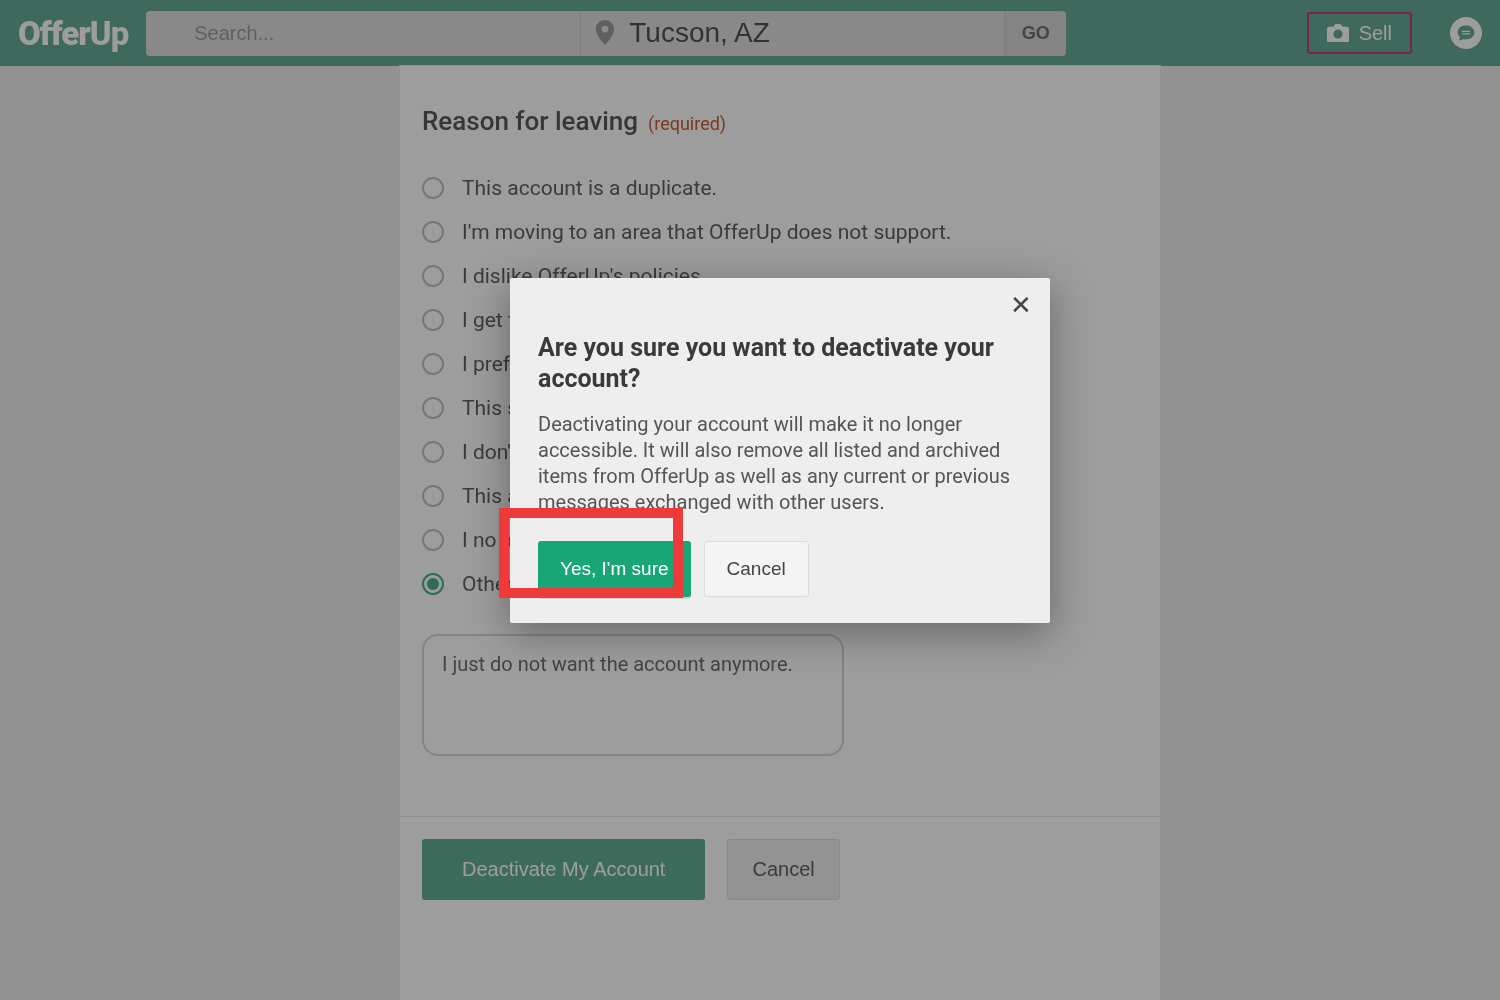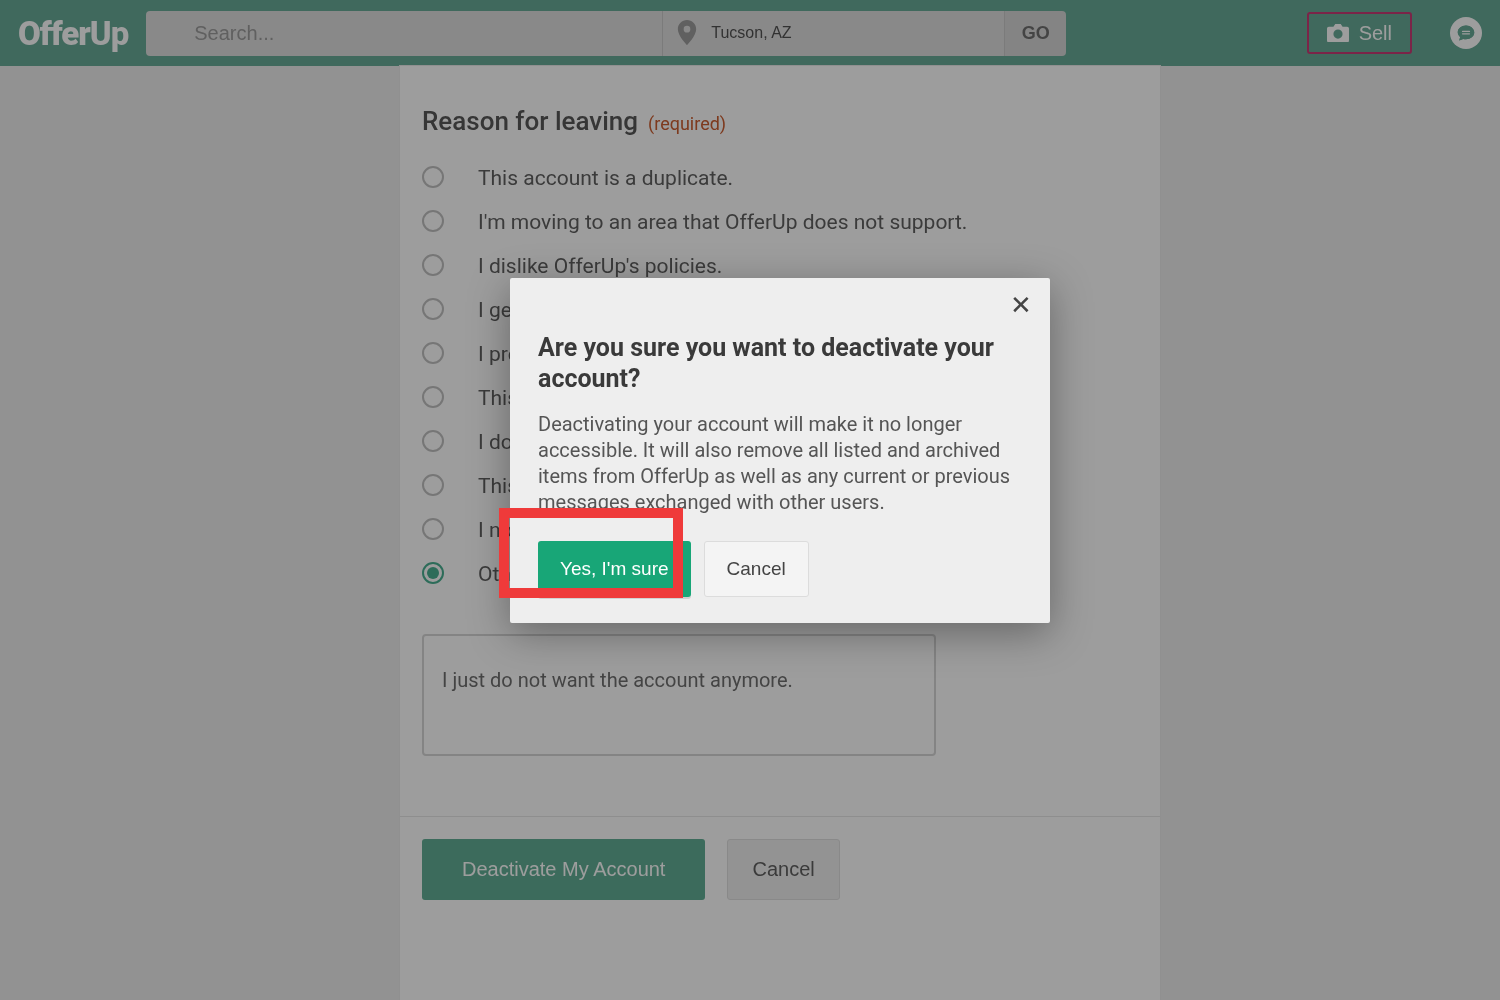--- a/index.html
+++ b/index.html
@@ -62,21 +62,21 @@
     left: 14px; top: 50%;
     transform: translateY(-50%);
     width: 20px; height: 26px;
     color: #8a8a8a;
     pointer-events: none;
   }
   .loc-input {
     flex: 1;
     background: #d9d9d9;
     border: none;
-    font-size: 16px;
+    font-size: 28px;
     padding: 0 14px 0 48px;
     color: #333;
   }
   .go-btn {
     flex: 0 0 62px;
     background: #cfcfcf;
     border: none;
     border-left: 1px solid #bfbfbf;
     font-size: 18px;
     font-weight: 600;
@@ -131,21 +131,22 @@
     display: inline;
   }
   .required {
     font-size: 18px;
     color: #c2410c;
     margin-left: 6px;
   }
   .reasons { margin-top: 30px; }
   .reason-row {
     display: flex;
-    gap: 34px;
+    align-items: center;
+    gap: 18px;
     height: 44px;
   }
   .radio {
     width: 22px; height: 22px;
     border: 2px solid #b5b5b5;
     border-radius: 50%;
     flex: 0 0 22px;
     position: relative;
     cursor: pointer;
   }
@@ -153,25 +154,25 @@
   .radio.checked::after {
     content: "";
     position: absolute;
     inset: 3px;
     background: #2aa27e;
     border-radius: 50%;
   }
   .reason-label { font-size: 21px; color: #444; }
   .other-text {
     margin-top: 28px;
-    width: 514px;
+    width: 422px;
     height: 122px;
     border: 2px solid #cfcfcf;
-    border-radius: 4px;
-    padding: 32px 18px;
+    border-radius: 16px;
+    padding: 16px 18px;
     font-size: 20px;
     color: #555;
     resize: none;
     font-family: inherit;
   }
   .divider {
     margin-top: 56px;
     border-top: 1px solid #e2e2e2;
   }
   .footer-actions {

